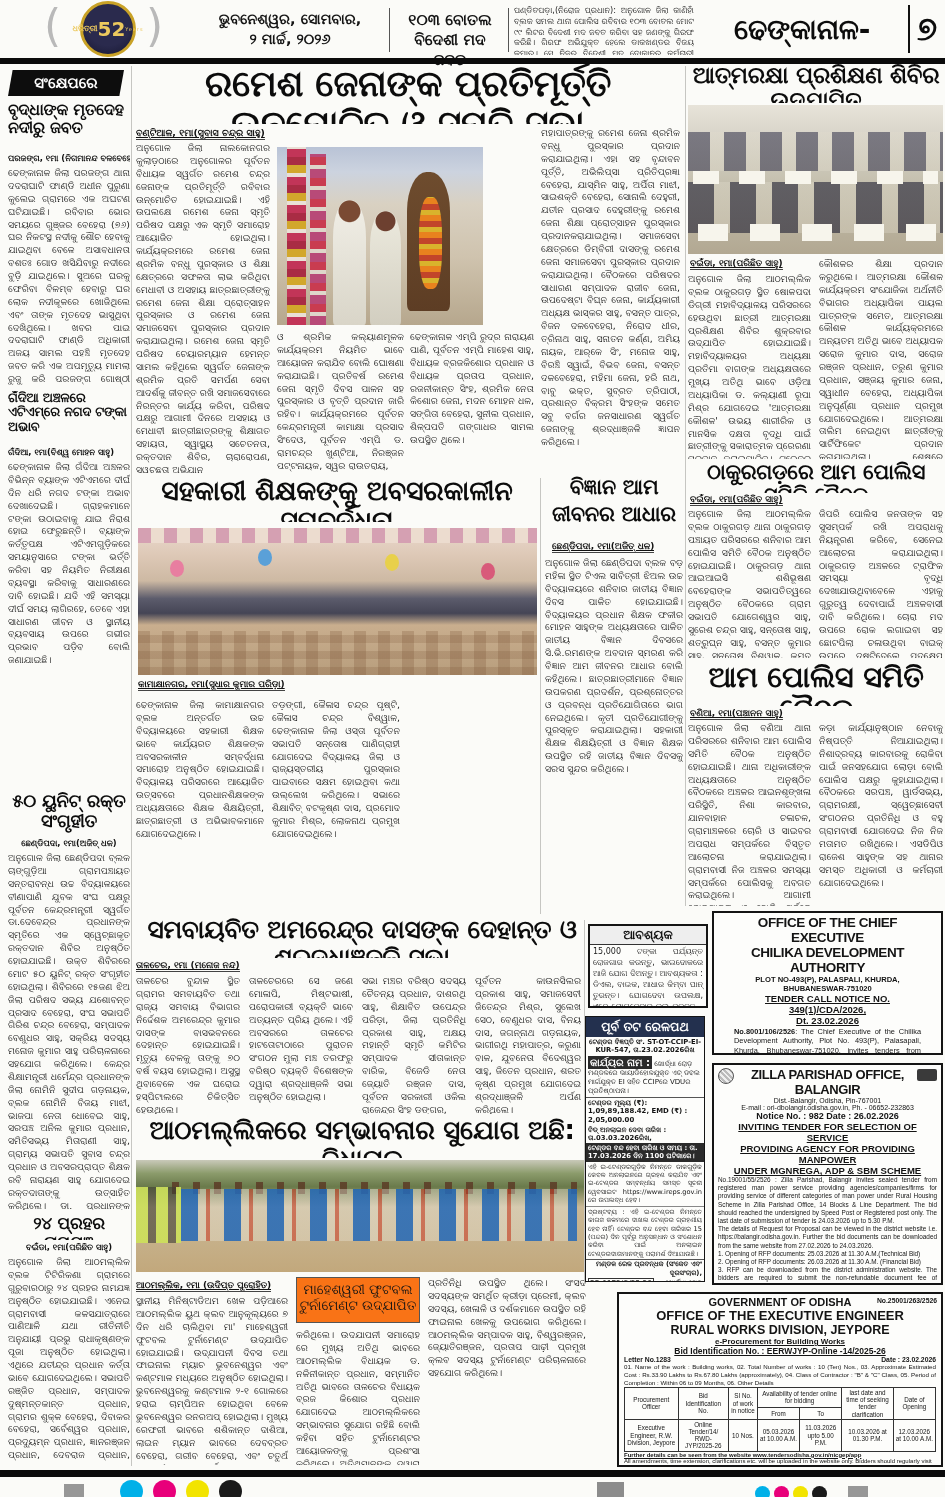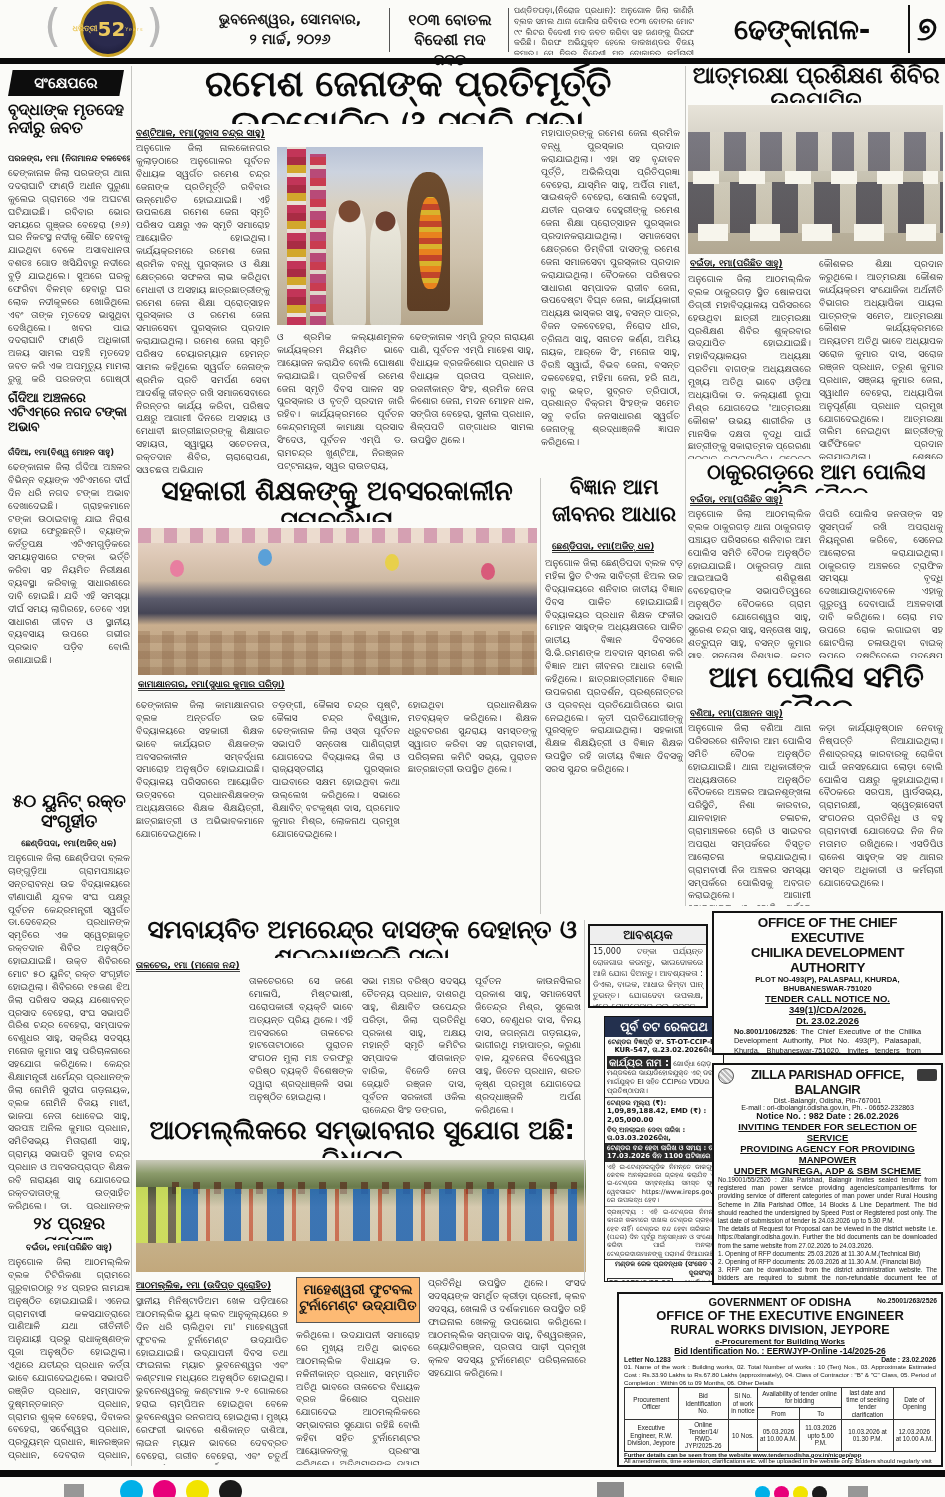--- a/index.html
+++ b/index.html
@@ -52,21 +52,21 @@
 .brieflabel{background:#0d0d0d;color:#fff;font-weight:800;font-size:15px;display:flex;align-items:center;justify-content:center;
   clip-path:polygon(4% 0,100% 0,96% 100%,0 100%)}
 
 .adbox{position:absolute;border:2px solid #141414;background:#fdfdfb;overflow:hidden}
 .adc{text-align:center;font-weight:800}
 .u{text-decoration:underline}
 .eng{font-family:"Liberation Sans",sans-serif}
 .small{font-size:7.2px;line-height:1.28;text-align:justify}
 .jtable{border-collapse:collapse;width:100%;font-size:6.3px;line-height:1.15;font-family:"Liberation Sans",sans-serif}
 .jtable td,.jtable th{border:1px solid #333;padding:1px 2px;text-align:center;font-weight:400}
-.grayhead{background:#fdba74;border:1px solid #555;font-weight:700;text-align:center;line-height:1.15}
+.grayhead{background:#f97316;border:1px solid #555;font-weight:400;text-align:center;line-height:1.15}
 .rwhead{background:#23304e;color:#fff;font-weight:800;text-align:center;font-size:12.5px;padding:2px 0}
 .rwdark{background:#2a2a2a;color:#fff;padding:1px 2px}
 .regdot{position:absolute;border-radius:50%}
 .regsq{position:absolute;background:#979797}
 </style>
 </head>
 <body>
 
 <div id="page">
 
@@ -164,35 +164,35 @@
     <div class="b1"></div>
     <div class="b2"></div>
     <div class="b3"></div>
     <div class="b4"></div>
   </div>
   <div class="abs">
       <span class="dl u abs" style="left:138px;top:679px;max-width:260px;font-size:9px">କାମାକ୍ଷାନଗର, ୧ମା(ସୁଧାର କୁମାର ପରିଡ଼ା)</span>
     </div>
   <div class="abs bt" style="left:136px;top:699px;width:128px;height:214px">ଢେଙ୍କାନାଳ ଜିଲା କାମାକ୍ଷାନଗର ବ୍ଲକ ଅନ୍ତର୍ଗତ ଉଚ୍ଚ ବିଦ୍ୟାଳୟରେ ସହକାରୀ ଶିକ୍ଷକ ଭାବେ କାର୍ଯ୍ୟରତ ଶିକ୍ଷକଙ୍କ ଅବସରକାଳୀନ ସମ୍ବର୍ଦ୍ଧନା ସମାରୋହ ଅନୁଷ୍ଠିତ ହୋଇଯାଇଛି। ବିଦ୍ୟାଳୟ ପରିସରରେ ଆୟୋଜିତ ଉତ୍ସବରେ ପ୍ରଧାନଶିକ୍ଷକଙ୍କ ଅଧ୍ୟକ୍ଷତାରେ ଶିକ୍ଷକ ଶିକ୍ଷୟିତ୍ରୀ, ଛାତ୍ରଛାତ୍ରୀ ଓ ଅଭିଭାବକମାନେ ଯୋଗଦେଇଥିଲେ।</div>
   <div class="abs bt" style="left:272px;top:699px;width:128px;height:214px">ତଡ଼ଙ୍ଗୀ, କୈଳାସ ଚନ୍ଦ୍ର ପୃଷ୍ଟି, କୈଳାସ ଚନ୍ଦ୍ର ବିଶ୍ୱାଳ, ଢେଙ୍କାନାଳ ଜିଲା ଓସ୍ତା ପୂର୍ବତନ ସଭାପତି ସନ୍ତୋଷ ପାଣିଗ୍ରାହୀ ଯୋଗଦେଇ ବିଦ୍ୟାଳୟ ଜିଲା ଓ ରାଜ୍ୟସ୍ତରୀୟ ପୁରସ୍କାର ପାଇବାରେ ସକ୍ଷମ ହୋଇଥିବା କଥା ଉଲ୍ଲେଖ କରିଥିଲେ। ସଭାରେ ଶିକ୍ଷାବିତ୍ ବଟକୃଷ୍ଣ ଦାସ, ପ୍ରମୋଦ କୁମାର ମିଶ୍ର, ଲୋକନାଥ ପ୍ରମୁଖ ଯୋଗଦେଇଥିଲେ।</div>
-  <div class="abs bt" style="left:408px;top:699px;width:129px;height:214px">ହୋଇଥିବା ପ୍ରଧାନଶିକ୍ଷକ ମତବ୍ୟକ୍ତ କରିଥିଲେ। ଶିକ୍ଷକ ଧ୍ରୁବଚରଣ ସୁନ୍ଦରାୟ ସମସ୍ତଙ୍କୁ ସ୍ୱାଗତ କରିବା ସହ ଗ୍ରାମବାସୀ, ପରିଚାଳନା କମିଟି ସଭ୍ୟ, ପୁରାତନ ଛାତ୍ରଛାତ୍ରୀ ଉପସ୍ଥିତ ଥିଲେ।</div>
 
   <div class="abs hl" style="left:545px;top:474px;width:138px;height:64px;font-size:21px;line-height:1.3">
     <div>ବିଜ୍ଞାନ ଆମ</div>
     <div>ଜୀବନର ଆଧାର</div>
   </div>
   <div class="abs" style="text-align:center">
       <span class="dl u abs" style="left:552px;top:541px;max-width:130px;font-size:9px">ଛେଣ୍ଡିପଦା, ୧ମା(ଅଜିତ୍ ଧଳ)</span>
     </div>
   <div class="abs bt" style="left:545px;top:557px;width:138px;height:360px">ଅନୁଗୋଳ ଜିଲା ଛେଣ୍ଡିପଦା ବ୍ଲକ ବଡ଼ ମହିଳା ସ୍ଥିତ ଟିଏଲ ସାବିତ୍ରୀ ଝିଅଲ ଉଚ୍ଚ ବିଦ୍ୟାଳୟରେ ଶନିବାର ଜାତୀୟ ବିଜ୍ଞାନ ଦିବସ ପାଳିତ ହୋଇଯାଇଛି। ବିଦ୍ୟାଳୟର ପ୍ରଧାନ ଶିକ୍ଷକ ଫକୀର ମୋହନ ସାହୁଙ୍କ ଅଧ୍ୟକ୍ଷତାରେ ପାଳିତ ଜାତୀୟ ବିଜ୍ଞାନ ଦିବସରେ ସି.ଭି.ରମଣଙ୍କ ଅବଦାନ ସ୍ମରଣ କରି ବିଜ୍ଞାନ ଆମ ଜୀବନର ଆଧାର ବୋଲି କହିଥିଲେ। ଛାତ୍ରଛାତ୍ରୀମାନେ ବିଜ୍ଞାନ ଉପକରଣ ପ୍ରଦର୍ଶନ, ପ୍ରଶ୍ନୋତ୍ତର ଓ ପ୍ରବନ୍ଧ ପ୍ରତିଯୋଗିତାରେ ଭାଗ ନେଇଥିଲେ। କୃତୀ ପ୍ରତିଯୋଗୀଙ୍କୁ ପୁରସ୍କୃତ କରାଯାଇଥିଲା। ସହକାରୀ ଶିକ୍ଷକ ଶିକ୍ଷୟିତ୍ରୀ ଓ ବିଜ୍ଞାନ ଶିକ୍ଷକ ଉପସ୍ଥିତ ରହି ଜାତୀୟ ବିଜ୍ଞାନ ଦିବସକୁ ସରସ ସୁନ୍ଦର କରିଥିଲେ।</div>
 
   <div class="abs hl" style="left:136px;top:916px;width:452px;height:42px;font-size:25px">ସମବାୟବିତ ଅମରେନ୍ଦ୍ର ଦାସଙ୍କ ଦେହାନ୍ତ ଓ ଶ୍ରଦ୍ଧାଞ୍ଜଳି ସଭା</div>
   <div class="abs">
       <span class="dl u abs" style="left:136px;top:960px;max-width:160px;font-size:9px">ତାଳଚେର, ୧ମା (ମନୋଜ ନନ୍ଦ)</span>
     </div>
+  <div class="abs bt" style="left:136px;top:975px;width:104px;height:139px">ତାଳଚେର ବୁନ୍ଦାଳ ସ୍ଥିତ ଗ୍ରାମର ସମବାୟବିତ ତଥା ରାଜ୍ୟ ସମବାୟ ବିଭାଗର ନିର୍ଦ୍ଦେଶକ ଅମରେନ୍ଦ୍ର କୁମାର ଦାସଙ୍କ ବାସଭବନରେ ଦେହାନ୍ତ ହୋଇଯାଇଛି। ମୃତ୍ୟୁ ବେଳକୁ ତାଙ୍କୁ ୭୦ ବର୍ଷ ବୟସ ହୋଇଥିଲା। ଅସୁସ୍ଥ ଥିବାବେଳେ ଏକ ଘରୋଇ ହସ୍ପିଟାଲରେ ଚିକିତ୍ସିତ ହେଉଥିଲେ।</div>
   <div class="abs bt" style="left:249px;top:975px;width:104px;height:139px">ତାଳଚେରରେ ସେ ଜଣେ ମୋଳାପି, ମିଷ୍ଟଭାଷୀ, ପରୋପକାରୀ ବ୍ୟକ୍ତି ଭାବେ ଅତ୍ୟନ୍ତ ପ୍ରିୟ ଥିଲେ। ଏହି ଅବସରରେ ତାଳଚେର ହାଟତୋଟାଠାରେ ପୁରାତନ ସଂଗଠନ ମୁଲା ମଞ୍ଚ ତରଫରୁ ବରିଷ୍ଠ ବ୍ୟକ୍ତି ବିଶେଷଙ୍କ ଦ୍ୱାରା ଶ୍ରଦ୍ଧାଞ୍ଜଳି ସଭା ଅନୁଷ୍ଠିତ ହୋଇଥିଲା।</div>
   <div class="abs bt" style="left:362px;top:975px;width:104px;height:139px">ସଭା ମଞ୍ଚର ବରିଷ୍ଠ ସଦସ୍ୟ ଚୈତନ୍ୟ ପ୍ରଧାନ, ଦାଶରଥି ସାହୁ, ଶିକ୍ଷାବିତ ଉପେନ୍ଦ୍ର ପରିଡ଼ା, ଜିଲା ପ୍ରତିନିଧି ପ୍ରକାଶ ସାହୁ, ଅକ୍ଷୟ ମହାନ୍ତି ସ୍ମୃତି କମିଟିର ସମ୍ପାଦକ ସୀତାକାନ୍ତ ବାରିକ, ବିଜେଡି ନେତା ଜ୍ୟୋତି ରଞ୍ଜନ ଦାସ, ପୂର୍ବତନ ସରକାରୀ ଓକିଲ ରାଜେନ୍ଦ୍ର ସିଂହ ଡଙ୍ଗର,</div>
   <div class="abs bt" style="left:475px;top:975px;width:106px;height:139px">ପୂର୍ବତନ କାଉନସିଲର ପ୍ରକାଶ ସାହୁ, ସମାଜସେବୀ ଜିତେନ୍ଦ୍ର ମିଶ୍ର, ସୁଲେଖ ସେଠ, ବେଣୁଧର ଦାସ, ବିନୟ ଦାସ, ଜଗନ୍ନାଥ ଗଡ଼ନାୟକ, ଭାଗୀରଥି ମହାପାତ୍ର, କରୁଣା ବାଳ, ଯୁବନେତା ବିଦେଶ୍ୱର ସାହୁ, ଜିତେନ ପ୍ରଧାନ, ଶରତ କୃଷ୍ଣ ପ୍ରମୁଖ ଯୋଗଦେଇ ଶ୍ରଦ୍ଧାଞ୍ଜଳି ଅର୍ପଣ କରିଥିଲେ।</div>
 
   <div class="abs hl" style="left:136px;top:1116px;width:452px;height:42px;font-size:26px">ଆଠମଲ୍ଲିକରେ ସମ୍ଭାବନାର ସୁଯୋଗ ଅଛି: ବିଧାୟକ</div>
   <div class="photo p4" style="left:136px;top:1160px;width:450px;height:112px">
     <div class="hd"></div>
     <div class="pl"></div>
     <div class="rf"></div>
   </div>
@@ -205,21 +205,21 @@
     <div>ଟୁର୍ନାମେଣ୍ଟ ଉଦ୍‌ଯାପିତ</div>
   </div>
   <div class="abs bt" style="left:296px;top:1329px;width:124px;height:136px">କରିଥିଲେ। ଉଦଯାପନୀ ସମାରୋହ ରେ ମୁଖ୍ୟ ଅତିଥି ଭାବରେ ଆଠମଲ୍ଲିକ ବିଧାୟକ ଡ. ନଳିନୀକାନ୍ତ ପ୍ରଧାନ, ସମ୍ମାନିତ ଅତିଥି ଭାବରେ ତାଳଚେର ବିଧାୟକ ବ୍ରଜ କିଶୋର ପ୍ରଧାନ ଯୋଗଦେଇ ଆଠମଲ୍ଲିକରେ ସମ୍ଭାବନାର ସୁଯୋଗ ରହିଛି ବୋଲି କହିବା ସହିତ ଟୁର୍ନାମେଣ୍ଟର ଆୟୋଜକଙ୍କୁ ପ୍ରଶଂସା କରିଥିଲେ। ଅତିଥିମାନଙ୍କ ଦ୍ୱାରା ଉଭୟ ଚାମ୍ପିଅନ ଓ ରନର ଅପ୍ ଦଳକୁ ଟ୍ରଫି ଓ ଆର୍ଥିକ ରାଶି ପ୍ରଦାନ କରାଯାଇଥିଲା। ଏନଏସି. ଅଧ୍ୟକ୍ଷା ଆଶା କୁମାରୀ ସାହୁ ଓ ବିଧାୟକଙ୍କ</div>
   <div class="abs bt" style="left:428px;top:1277px;width:158px;height:188px">ପ୍ରତିନିଧି ଉପସ୍ଥିତ ଥିଲେ। ସଂସଦ ସଦସ୍ୟଙ୍କ ସମର୍ଥିତ କ୍ରୀଡ଼ା ପ୍ରେମୀ, କ୍ଲବ ସଦସ୍ୟ, ଖେଳାଳି ଓ ଦର୍ଶକମାନେ ଉପସ୍ଥିତ ରହି ଫାଇନାଲ ଖେଳକୁ ଉପଭୋଗ କରିଥିଲେ। ଆଠମଲ୍ଲିକ ସମ୍ପାଦକ ସାହୁ, ବିଶ୍ୱରଞ୍ଜନ, ଜ୍ୟୋତିରଞ୍ଜନ, ପ୍ରତାପ ପାଢ଼ୀ ପ୍ରମୁଖ କ୍ଲବ ସଦସ୍ୟ ଟୁର୍ନାମେଣ୍ଟ ପରିଚାଳନାରେ ସହଯୋଗ କରିଥିଲେ।</div>
 
   <div class="adbox" style="left:588px;top:924px;width:120px;height:84px">
     <div class="adc" style="font-size:12.5px;border-bottom:1px solid #333;background:#eee;padding:1px 0">ଆବଶ୍ୟକ</div>
     <div class="bt" style="font-size:8px;padding:2px 3px;height:62px">15,000 ଟଙ୍କା ପର୍ଯ୍ୟନ୍ତ ରୋଜଗାର କରନ୍ତୁ, ଭାଇଦୋକରେ ଆଜି ଯୋଗ ଦିଅନ୍ତୁ। ଆବଶ୍ୟକତା : ଡିଏଲ, ବାଇକ, ଆଧାର କିମ୍ବା ପାନ୍ ତୁରନ୍ତ। ଯୋଗଦେବା ଉପଲକ୍ଷ, ଏବେ ଯୋଗଦେବାକୁ କଲ୍ କରନ୍ତୁ – 08071934927।</div>
   </div>
 
-  <div class="adbox" style="left:604px;top:1016px;width:120px;height:266px;border-width:1px">
+  <div class="adbox" style="left:585px;top:1016px;width:120px;height:266px;border-width:1px">
     <div class="rwhead">ପୂର୍ବ ତଟ ରେଳପଥ</div>
     <div class="adc" style="font-size:6.8px;padding:1px 2px;line-height:1.25">ଟେଣ୍ଡର ବିଜ୍ଞପ୍ତି ସଂ. ST-OT-CCIP-EI-KUR-547, ତା.23.02.2026ରିଖ</div>
     <div style="padding:1px 2px;font-size:7px;line-height:1.25">
       <span class="rwdark" style="font-size:10px;font-weight:700">କାର୍ଯ୍ୟର ନାମ :</span>
       <span>ଖୋର୍ଦ୍ଧା ରୋଡ଼ ମଣ୍ଡଳରେ ଭାୟାଡିହୋଳଯୁକ୍ତ ଏଚ୍ ଡବଲ ମାର୍ଗଯୁକ୍ତ EI ସହିତ CCIPରେ VDUର ପ୍ରତିଷ୍ଠାପନା।</span>
     </div>
     <div style="font-size:6.9px;font-weight:700;padding:1px 2px;border-top:1px solid #555;line-height:1.25">ଟେଣ୍ଡର ମୂଲ୍ୟ (₹): 1,09,89,188.42, EMD (₹) : 2,05,000.00</div>
     <div style="font-size:6.8px;font-weight:700;padding:0 2px;line-height:1.25">ବିଡ୍ ଅନଲାଇନ ଦେବା ତାରିଖ : ତା.03.03.2026ରିଖ,</div>
     <div class="rwdark" style="font-size:6.8px;font-weight:700;line-height:1.25">ଟେଣ୍ଡର ବନ୍ଦ ହେବା ତାରିଖ ଓ ସମୟ : ତା. 17.03.2026 ଦିନ 1100 ଘଟିକାରେ।</div>
     <div class="small" style="padding:1px 2px;font-size:6.6px">ଏହି ଇ-ଟେଣ୍ଡରଗୁଡ଼ିକ ନିମନ୍ତେ ଡାକଗୁଡ଼ିକ କେବଳ ଅନଲାଇନରେ ଗ୍ରହଣ କରାଯିବ ଏବଂ ଇ-ଟେଣ୍ଡର ସମ୍ବନ୍ଧୀୟ ସମସ୍ତ ସୂଚନା ୱେବସାଇଟ https://www.ireps.gov.in ରେ ଉପଲବ୍ଧ ହେବ।</div>

